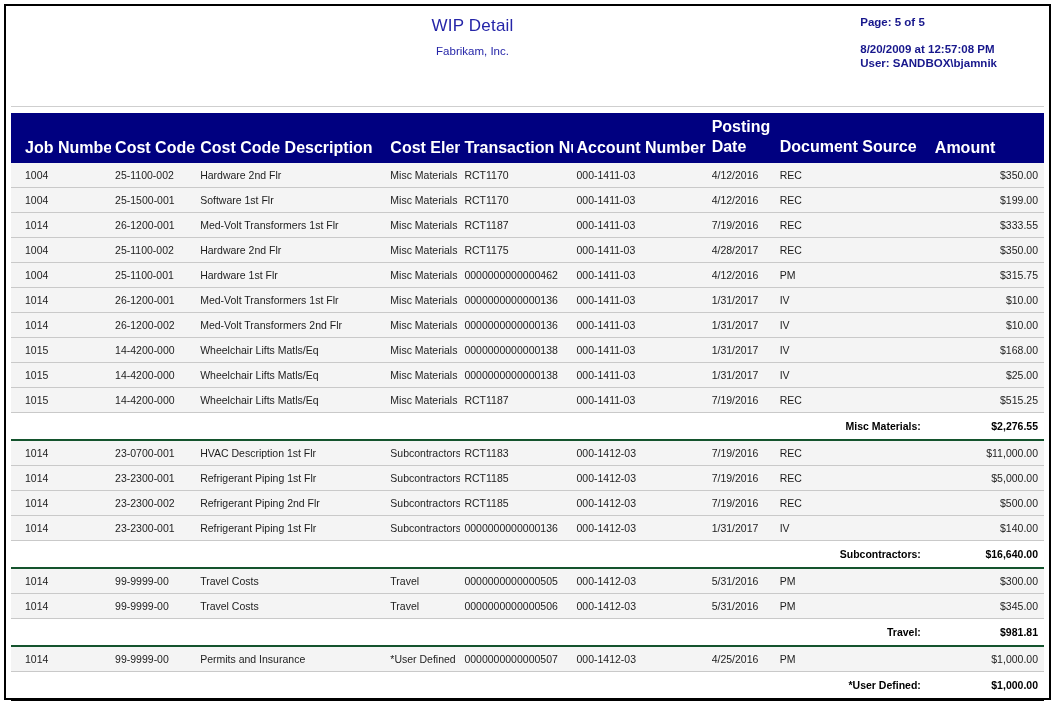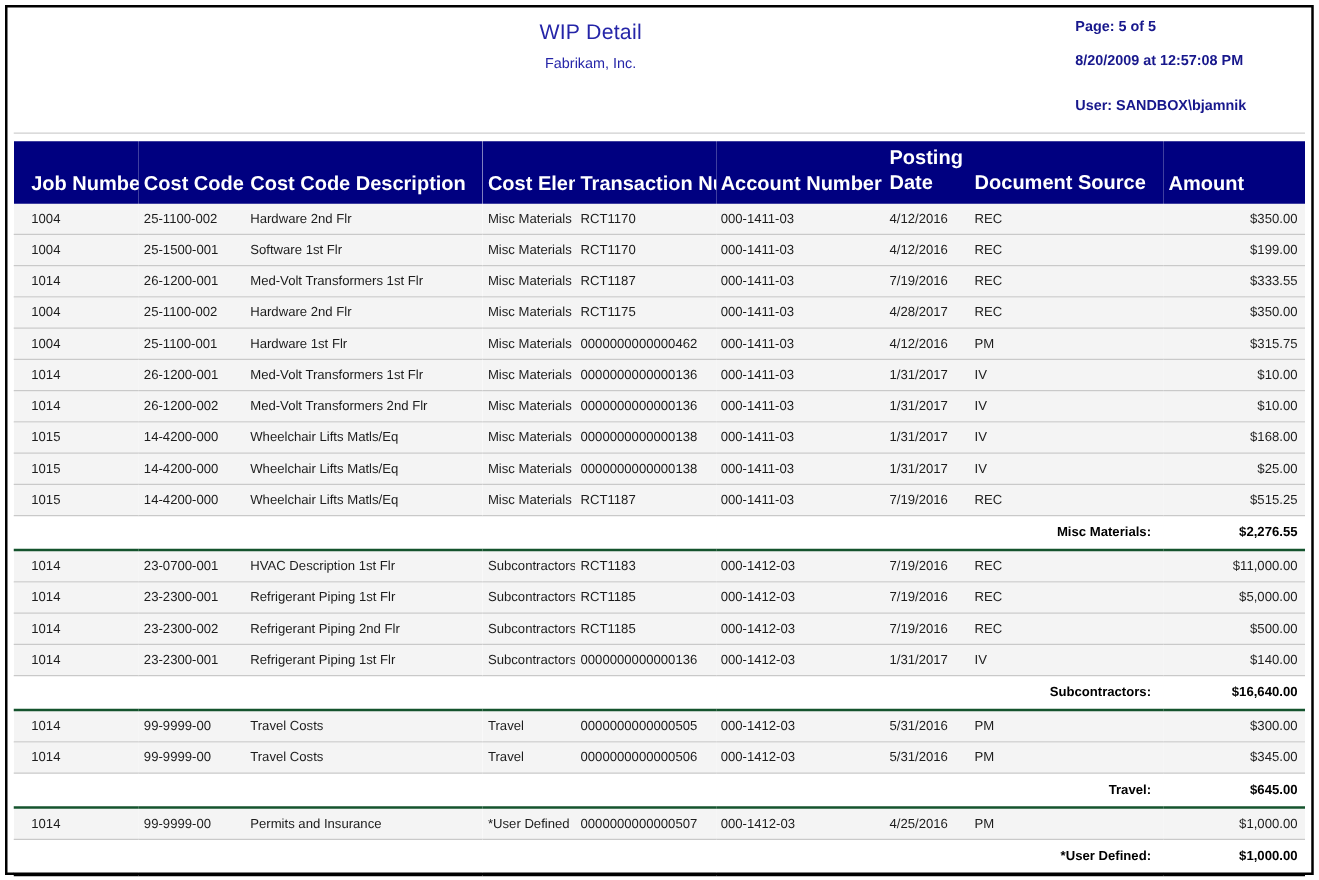--- a/index.html
+++ b/index.html
@@ -15,21 +15,21 @@
     display:flex; flex-direction:column;
   }
   
   .report-header{position:relative; height:100px; flex:0 0 auto;}
   .title-block{position:absolute; left:0; right:110px; top:10px; text-align:center;}
   .report-title{font-size:17px; color:var(--title_text); letter-spacing:0.2px;}
   .report-company{font-size:11.5px; color:var(--title_text); margin-top:9px;}
   .info-block{position:absolute; right:52px; top:10px; text-align:left;}
   .info-block div{font-size:11.5px; font-weight:bold; color:var(--info_text);}
   .info-block .line2{margin-top:15px;}
-  .info-block .line3{margin-top:24px;}
+  .info-block .line3{margin-top:2px;}
   
   .table-wrap{flex:1 1 auto; padding:0 5px;}
   .top-rule{border-top:1px solid #cfcfcf; height:7px;}
   table{width:100%; border-collapse:collapse; table-layout:fixed;}
   thead th{
     background:var(--header_bar); color:#fff; font-size:16px; font-weight:bold;
     text-align:left; vertical-align:bottom; padding:4px 4px 6px 4px; height:34px;
     white-space:nowrap; overflow:hidden;
   }
   thead th.wrap{white-space:normal; line-height:1.25;}
@@ -272,21 +272,21 @@
             <td>Travel Costs</td>
             <td>Travel</td>
             <td>0000000000000506</td>
             <td>000-1412-03</td>
             <td>5/31/2016</td>
             <td>PM</td>
             <td class="amt">$345.00</td>
           </tr>
           <tr class="subtotal-row">
             <td class="subtotal-label" colspan="8">Travel:</td>
-            <td class="amt">$645.00</td>
+            <td class="amt">$981.81</td>
           </tr>
           <tr class="data-row">
             <td>1014</td>
             <td>99-9999-00</td>
             <td>Permits and Insurance</td>
             <td>*User Defined</td>
             <td>0000000000000507</td>
             <td>000-1412-03</td>
             <td>4/25/2016</td>
             <td>PM</td>

